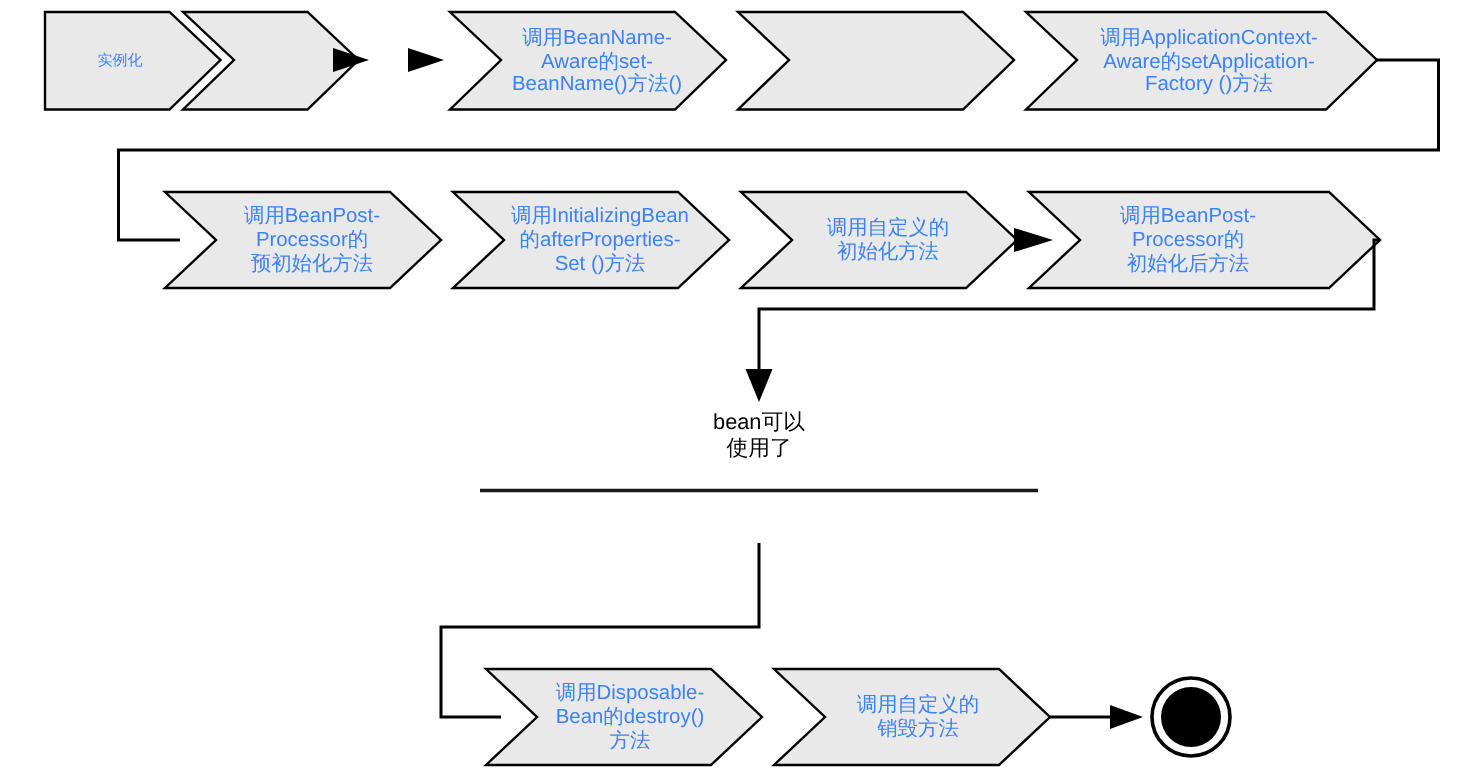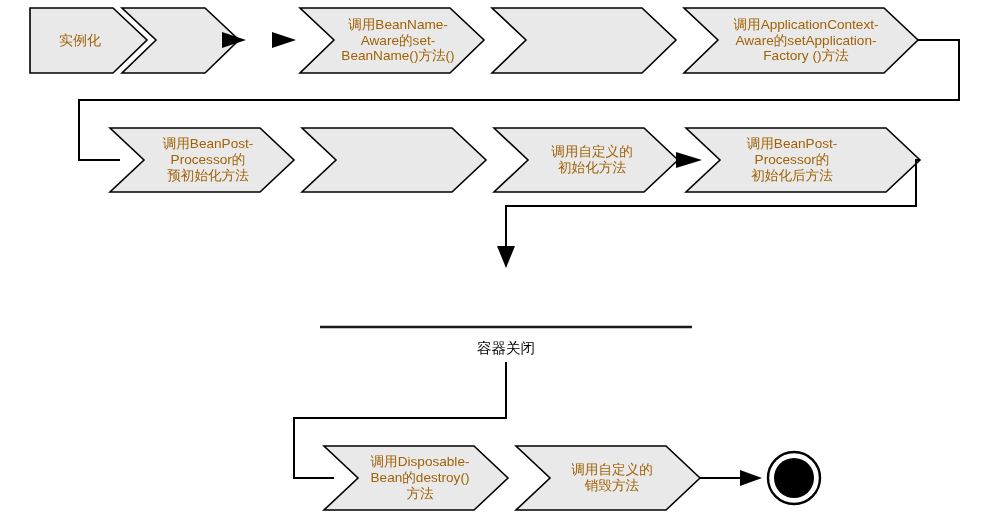--- a/index.html
+++ b/index.html
@@ -55,30 +55,30 @@
     stroke: #000000;
     stroke-width: 2.4;
   }
   .final-inner {
     fill: #000000;
     stroke: none;
   }
   .node-label {
     position: absolute;
     text-align: center;
-    color: #a16207;
+    color: #3b82f6;
     font-family: "Liberation Sans", "DejaVu Sans", sans-serif;
     line-height: 1.16;
     white-space: pre-line;
     pointer-events: none;
     display: flex;
     align-items: center;
     justify-content: center;
   }
-  .lbl-1line { font-size: 14px; }
+  .lbl-1line { font-size: 10px; }
   .lbl-multi { font-size: 13.6px; }
   .free-label {
     position: absolute;
     text-align: center;
     color: #000000;
     font-family: "Liberation Sans", "DejaVu Sans", sans-serif;
     line-height: 1.2;
     white-space: pre-line;
     font-size: 14.5px;
   }
@@ -130,27 +130,31 @@
   <div class="node-label lbl-multi" style="left:318px; top:8px; width:160px; height:65px;">调用BeanName-
 Aware的set-
 BeanName()方法()</div>
   <div class="node-label lbl-multi" style="left:700px; top:8px; width:212px; height:65px;">调用ApplicationContext-
 Aware的setApplication-
 Factory ()方法</div>
 
   <div class="node-label lbl-multi" style="left:128px; top:128px; width:160px; height:64px;">调用BeanPost-
 Processor的
 预初始化方法</div>
+  <div class="node-label lbl-multi" style="left:318px; top:128px; width:164px; height:64px;">调用InitializingBean
+的afterProperties-
+Set ()方法</div>
   <div class="node-label lbl-multi" style="left:512px; top:128px; width:160px; height:64px;">调用自定义的
 初始化方法</div>
   <div class="node-label lbl-multi" style="left:702px; top:128px; width:180px; height:64px;">调用BeanPost-
 Processor的
 初始化后方法</div>
 
-  <div class="free-label" style="left:406px; top:340px; width:200px; text-align:center;">容器关闭</div>
+  <div class="free-label" style="left:406px; top:274px; width:200px; text-align:center;">bean可以
+使用了</div>
 
   <div class="node-label lbl-multi" style="left:342px; top:446px; width:156px; height:64px;">调用Disposable-
 Bean的destroy()
 方法</div>
   <div class="node-label lbl-multi" style="left:534px; top:446px; width:156px; height:64px;">调用自定义的
 销毁方法</div>
 
 </div>
 
 </body></html>

